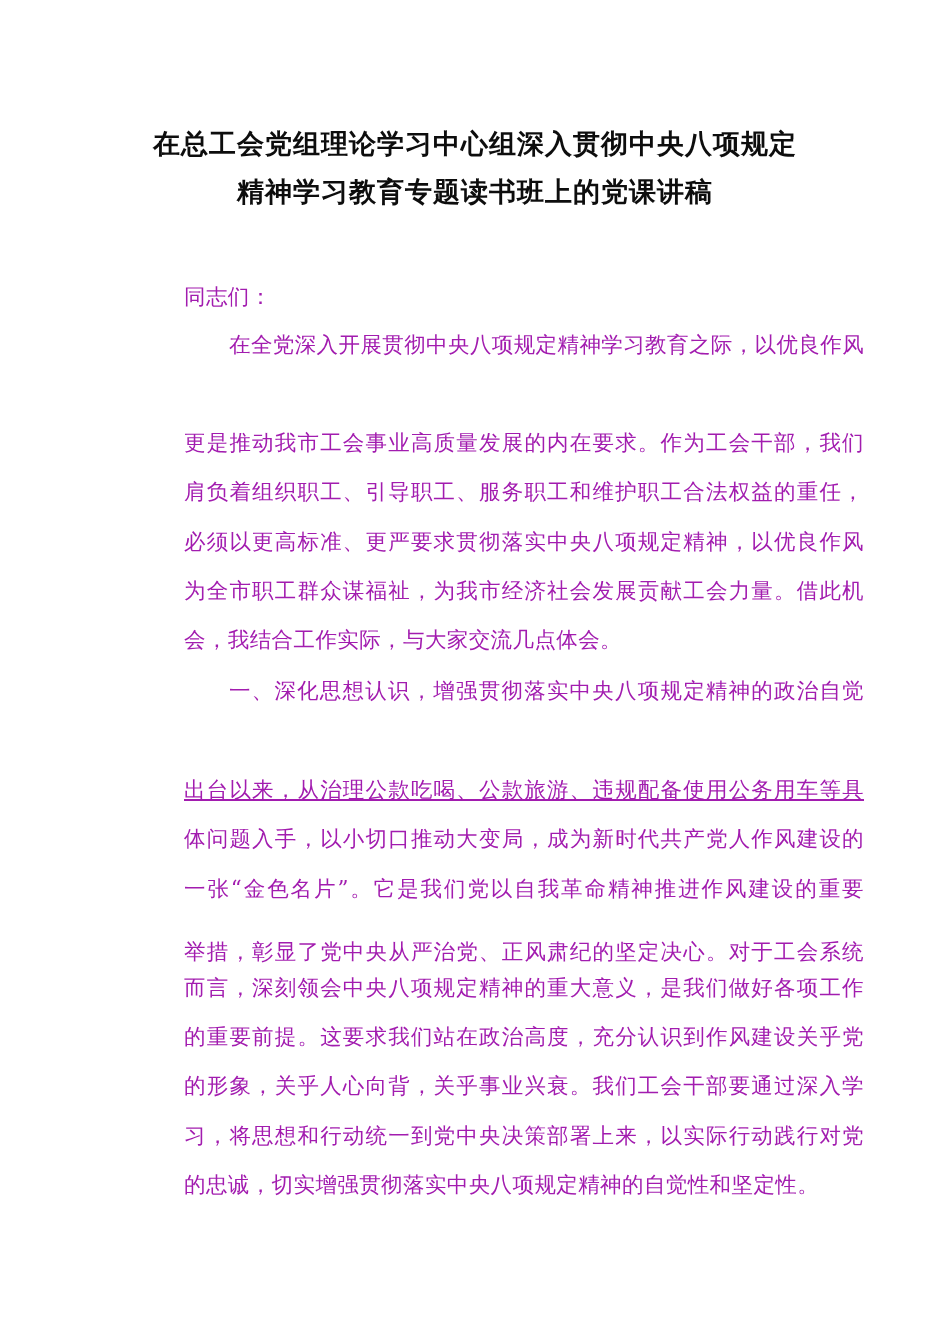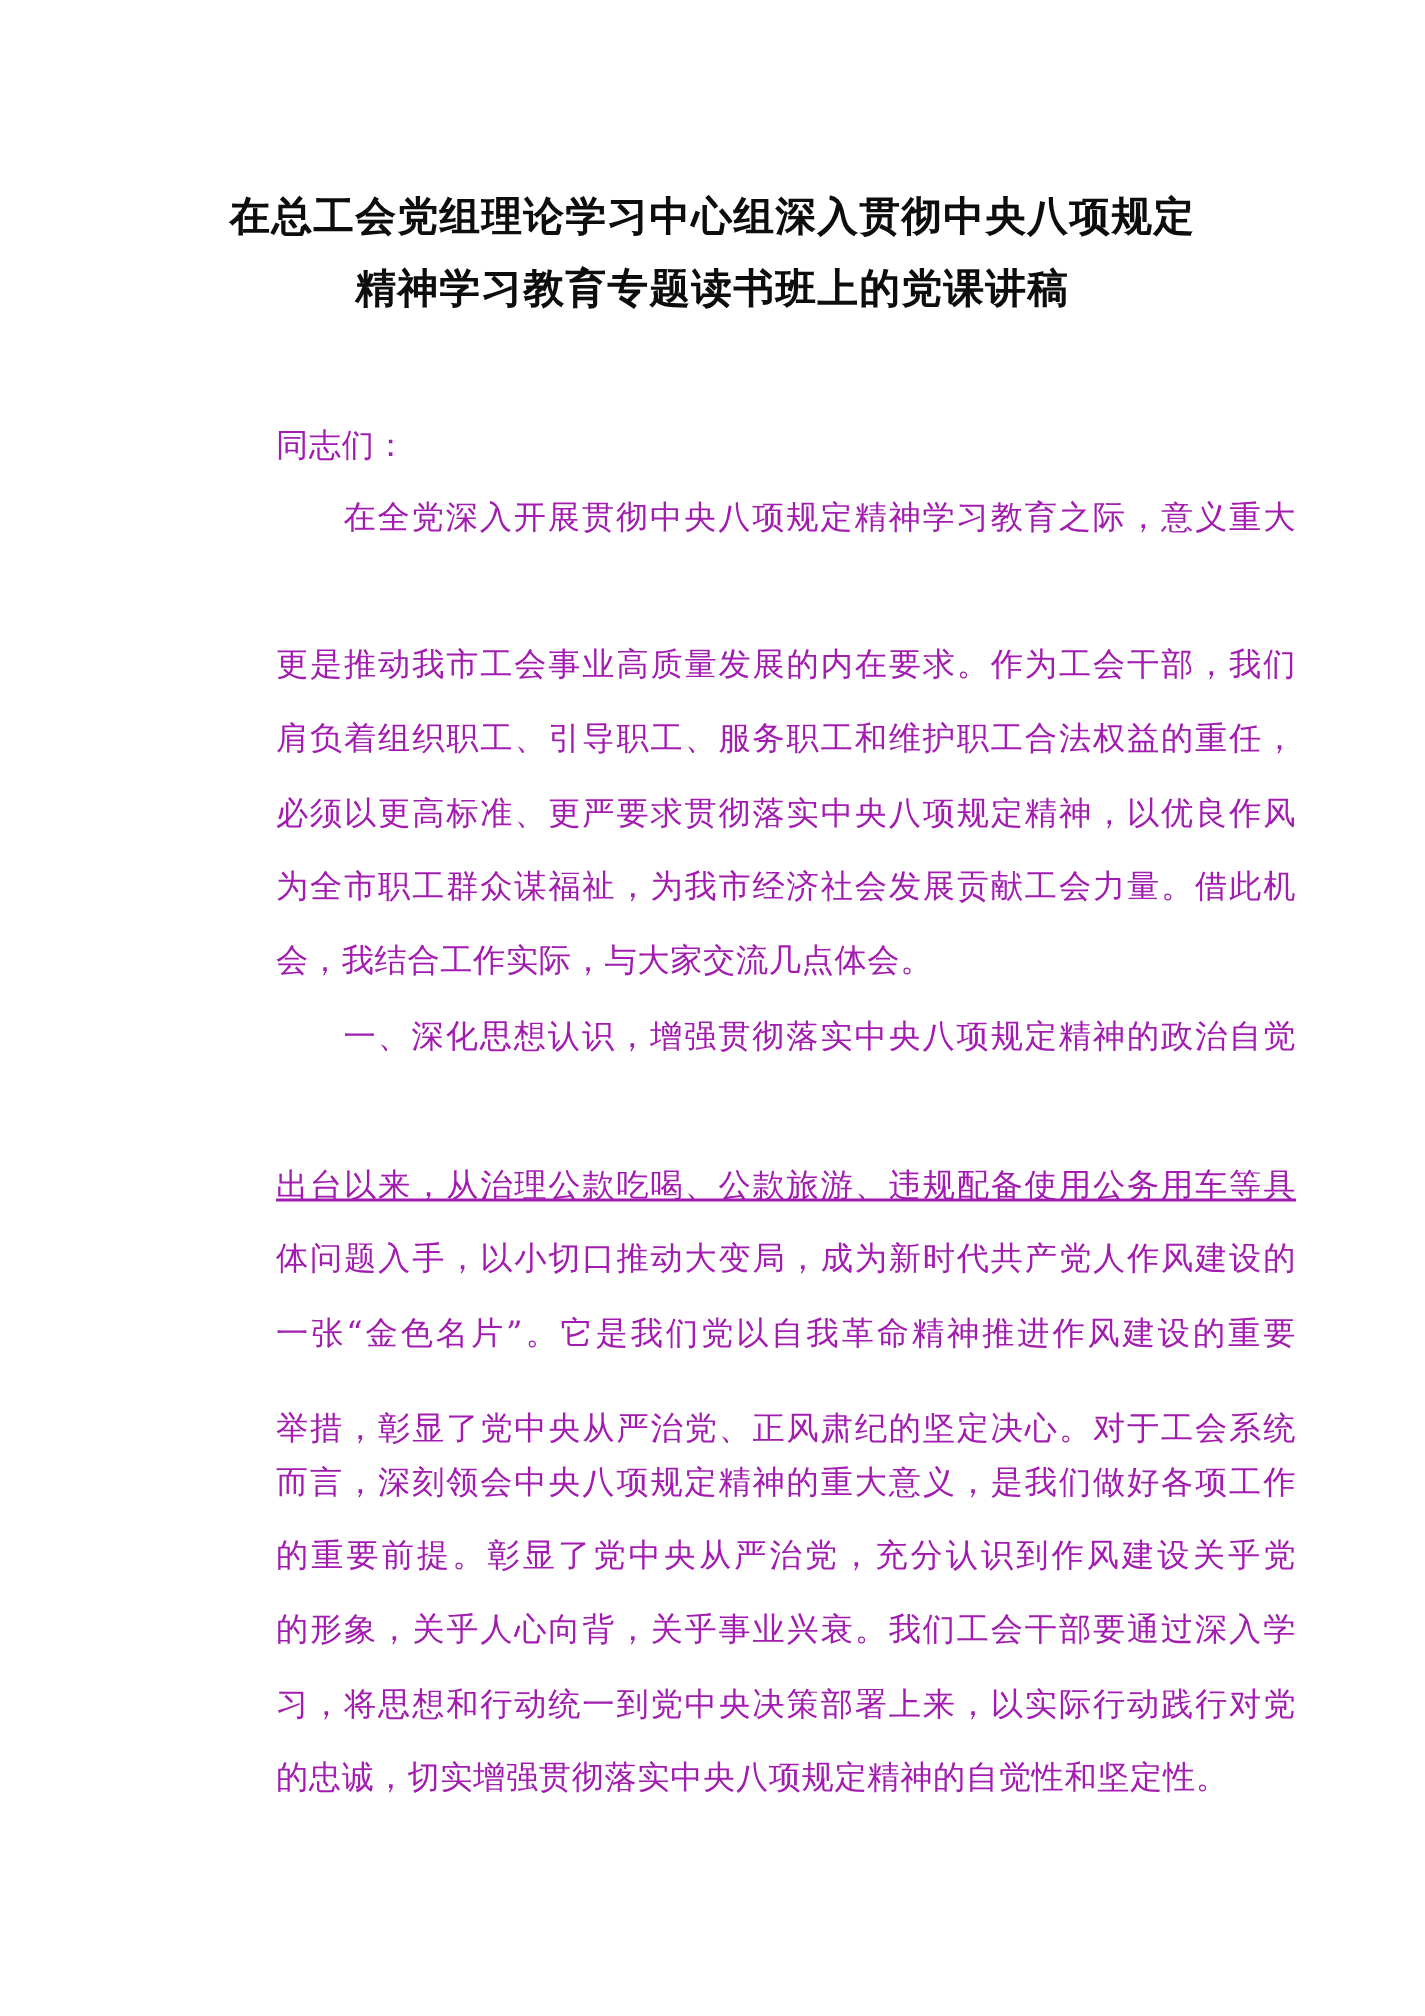--- a/index.html
+++ b/index.html
@@ -61,32 +61,32 @@
 </head>
 <body>
 
 <div class="page">
 
   <div class="title-line" style="top:126px;">在总工会党组理论学习中心组深入贯彻中央八项规定</div>
   <div class="title-line" style="top:174px;">精神学习教育专题读书班上的党课讲稿</div>
 
   <div class="body-line" style="top:282px;">同志们：</div>
 
-  <div class="body-line indent justify" style="top:330px;">在全党深入开展贯彻中央八项规定精神学习教育之际，意义重大</div>
+  <div class="body-line indent justify" style="top:330px;">在全党深入开展贯彻中央八项规定精神学习教育之际，以优良作风</div>
   <div class="body-line justify" style="top:428px;">更是推动我市工会事业高质量发展的内在要求。作为工会干部，我们</div>
   <div class="body-line justify" style="top:477px;">肩负着组织职工、引导职工、服务职工和维护职工合法权益的重任，</div>
   <div class="body-line justify" style="top:527px;">必须以更高标准、更严要求贯彻落实中央八项规定精神，以优良作风</div>
   <div class="body-line" style="top:625px;">会，我结合工作实际，与大家交流几点体会。</div>
   <div class="body-line justify" style="top:576px;">为全市职工群众谋福祉，为我市经济社会发展贡献工会力量。借此机</div>
 
   <div class="body-line indent justify" style="top:676px;">一、深化思想认识，增强贯彻落实中央八项规定精神的政治自觉</div>
 
   <div class="body-line justify" style="top:775px;text-decoration:underline;">出台以来，从治理公款吃喝、公款旅游、违规配备使用公务用车等具</div>
   <div class="body-line justify" style="top:824px;">体问题入手，以小切口推动大变局，成为新时代共产党人作风建设的</div>
   <div class="body-line justify" style="top:874px;">一张“金色名片”。它是我们党以自我革命精神推进作风建设的重要</div>
   <div class="body-line justify" style="top:937px;">举措，彰显了党中央从严治党、正风肃纪的坚定决心。对于工会系统</div>
   <div class="body-line justify" style="top:973px;font-family:Liberation Mono, monospace;">而言，深刻领会中央八项规定精神的重大意义，是我们做好各项工作</div>
-  <div class="body-line justify" style="top:1022px;">的重要前提。彰显了党中央从严治党，充分认识到作风建设关乎党</div>
+  <div class="body-line justify" style="top:1022px;">的重要前提。这要求我们站在政治高度，充分认识到作风建设关乎党</div>
   <div class="body-line justify" style="top:1071px;">的形象，关乎人心向背，关乎事业兴衰。我们工会干部要通过深入学</div>
   <div class="body-line justify" style="top:1121px;">习，将思想和行动统一到党中央决策部署上来，以实际行动践行对党</div>
   <div class="body-line" style="top:1170px;">的忠诚，切实增强贯彻落实中央八项规定精神的自觉性和坚定性。</div>
 
 </div>
 
 </body></html>

